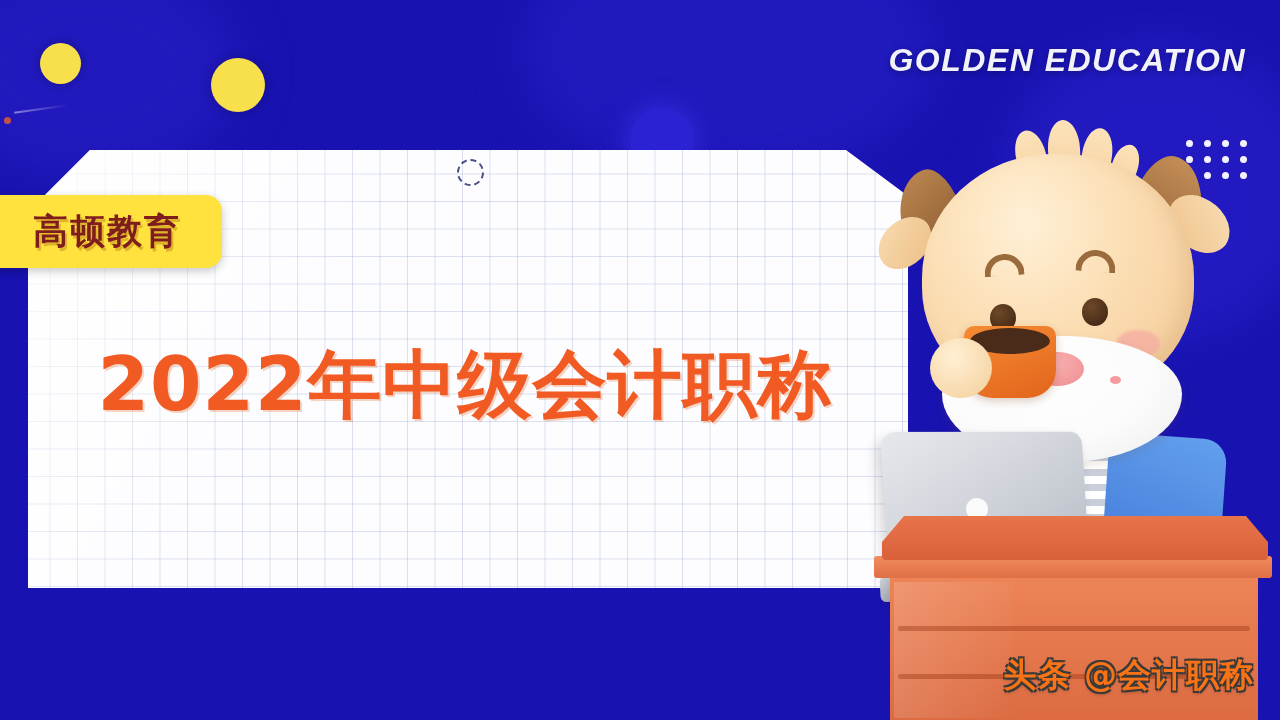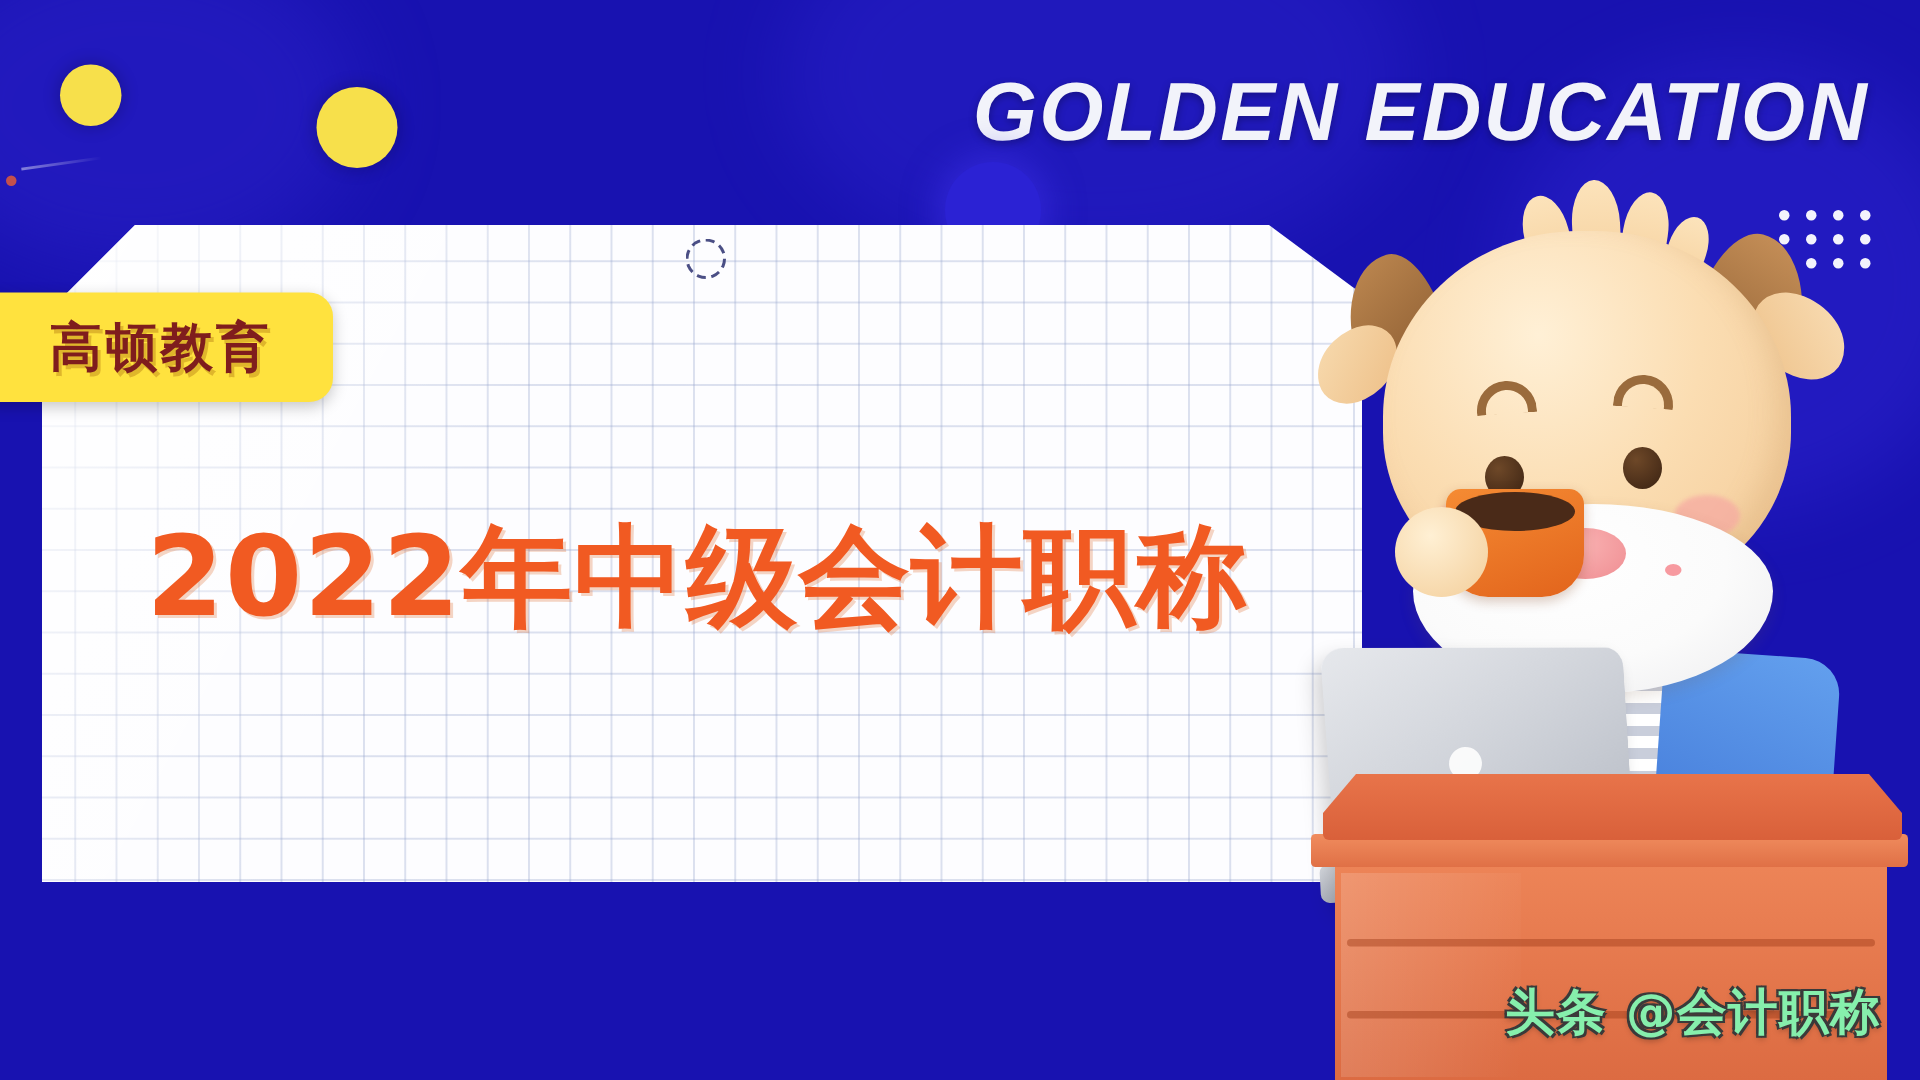--- a/index.html
+++ b/index.html
@@ -32,21 +32,21 @@
              background:#2b22d4;box-shadow:0 0 22px 6px rgba(60,48,230,.55);}
 
   
   .dotgrid{position:absolute;left:1186px;top:140px;display:grid;
            grid-template-columns:repeat(4,18px);grid-template-rows:repeat(3,16px);}
   .dotgrid i{display:block;width:7px;height:7px;border-radius:50%;background:#ffffff;opacity:.95;}
 
   
   .brand{
     position:absolute;right:34px;top:42px;
-    color:#F2F3FA;font-size:55px;font-weight:bold;font-style:italic;
+    color:#F2F3FA;font-size:32px;font-weight:bold;font-style:italic;
     letter-spacing:1.5px;white-space:nowrap;
     text-shadow:0 2px 6px rgba(0,0,0,.30);
   }
 
   
   .card{
     position:absolute;left:28px;top:150px;width:880px;height:438px;
     background:#FDFDFF;
     clip-path:polygon(62px 0,818px 0,880px 46px,880px 438px,0 438px,0 62px);
     box-shadow:0 6px 22px rgba(0,0,0,.22);
@@ -208,21 +208,21 @@
   .desk-body{position:absolute;left:22px;top:60px;width:368px;height:144px;
              background:linear-gradient(180deg,#ED8457,#DC6B42);}
   .drawer{position:absolute;left:30px;width:352px;height:5px;background:rgba(160,60,25,.45);border-radius:3px;}
   .dr1{top:110px;} .dr2{top:158px;}
   .desk-hl{position:absolute;left:26px;top:66px;width:120px;height:136px;
            background:linear-gradient(100deg,rgba(255,255,255,.16),rgba(255,255,255,0));}
 
   
   .watermark{
     position:absolute;right:26px;bottom:22px;
-    color:#86efac;font-size:33px;font-weight:bold;letter-spacing:1px;white-space:nowrap;
+    color:#f97316;font-size:33px;font-weight:bold;letter-spacing:1px;white-space:nowrap;
     font-family:"DejaVu Sans","Liberation Sans",sans-serif;
     text-shadow:
       -1.6px -1.6px 0 #3a3a3a, 1.6px -1.6px 0 #3a3a3a,
       -1.6px  1.6px 0 #3a3a3a, 1.6px  1.6px 0 #3a3a3a,
        0 2px 4px rgba(0,0,0,.35);
   }
 </style>
 </head>
 <body>
 

